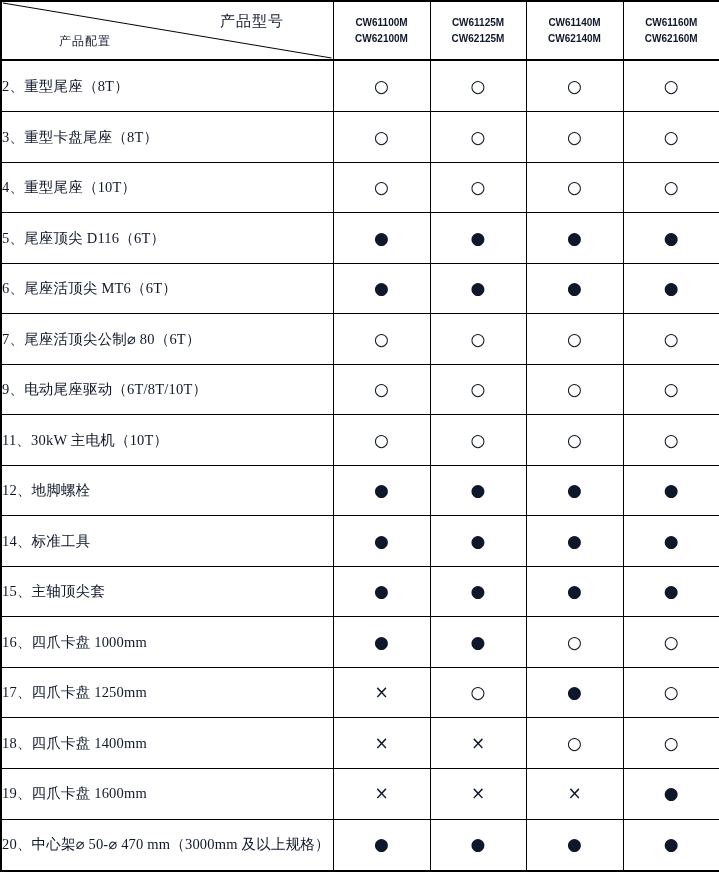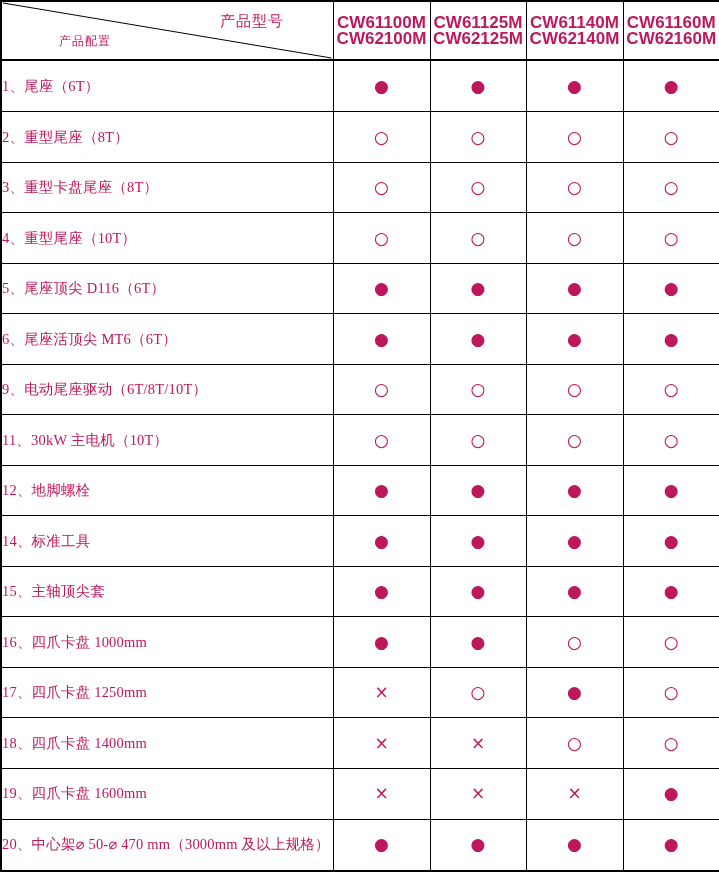--- a/index.html
+++ b/index.html
@@ -5,21 +5,21 @@
   html, body {
     margin: 0;
     padding: 0;
     background: #ffffff;
   }
   .sheet {
     width: 719px;
     height: 872px;
     box-sizing: border-box;
     font-family: "Liberation Serif", "DejaVu Serif", serif;
-    color: #be185d;
+    color: #0f172a;
   }
   table.cfg {
     width: 719px;
     height: 872px;
     border-collapse: collapse;
     table-layout: fixed;
     border: 2px solid #000;
   }
   table.cfg td, table.cfg th {
     border: 1px solid #000;
@@ -52,21 +52,21 @@
     position: absolute;
     left: 57px;
     top: 31px;
     font-size: 12px;
     letter-spacing: 1px;
     white-space: nowrap;
   }
   th.model {
     font-family: "Liberation Sans", "DejaVu Sans", sans-serif;
     font-weight: bold;
-    font-size: 17px;
+    font-size: 10px;
     line-height: 16px;
     text-align: center;
   }
   td.label {
     font-size: 14.5px;
     padding-left: 8px;
     white-space: nowrap;
     letter-spacing: 0.2px;
   }
   td.sym {
@@ -110,27 +110,20 @@
         <div>CW61140M</div>
         <div>CW62140M</div>
       </th>
       <th class="model">
         <div>CW61160M</div>
         <div>CW62160M</div>
       </th>
     </tr>
 
     <tr>
-      <td class="label">1、尾座（6T）</td>
-      <td class="sym">●</td>
-      <td class="sym">●</td>
-      <td class="sym">●</td>
-      <td class="sym">●</td>
-    </tr>
-    <tr>
       <td class="label">2、重型尾座（8T）</td>
       <td class="sym">○</td>
       <td class="sym">○</td>
       <td class="sym">○</td>
       <td class="sym">○</td>
     </tr>
     <tr>
       <td class="label">3、重型卡盘尾座（8T）</td>
       <td class="sym">○</td>
       <td class="sym">○</td>
@@ -150,20 +143,27 @@
       <td class="sym">●</td>
       <td class="sym">●</td>
       <td class="sym">●</td>
     </tr>
     <tr>
       <td class="label">6、尾座活顶尖 MT6（6T）</td>
       <td class="sym">●</td>
       <td class="sym">●</td>
       <td class="sym">●</td>
       <td class="sym">●</td>
+    </tr>
+    <tr>
+      <td class="label">7、尾座活顶尖公制⌀ 80（6T）</td>
+      <td class="sym">○</td>
+      <td class="sym">○</td>
+      <td class="sym">○</td>
+      <td class="sym">○</td>
     </tr>
     <tr>
       <td class="label">9、电动尾座驱动（6T/8T/10T）</td>
       <td class="sym">○</td>
       <td class="sym">○</td>
       <td class="sym">○</td>
       <td class="sym">○</td>
     </tr>
     <tr>
       <td class="label">11、30kW 主电机（10T）</td>

